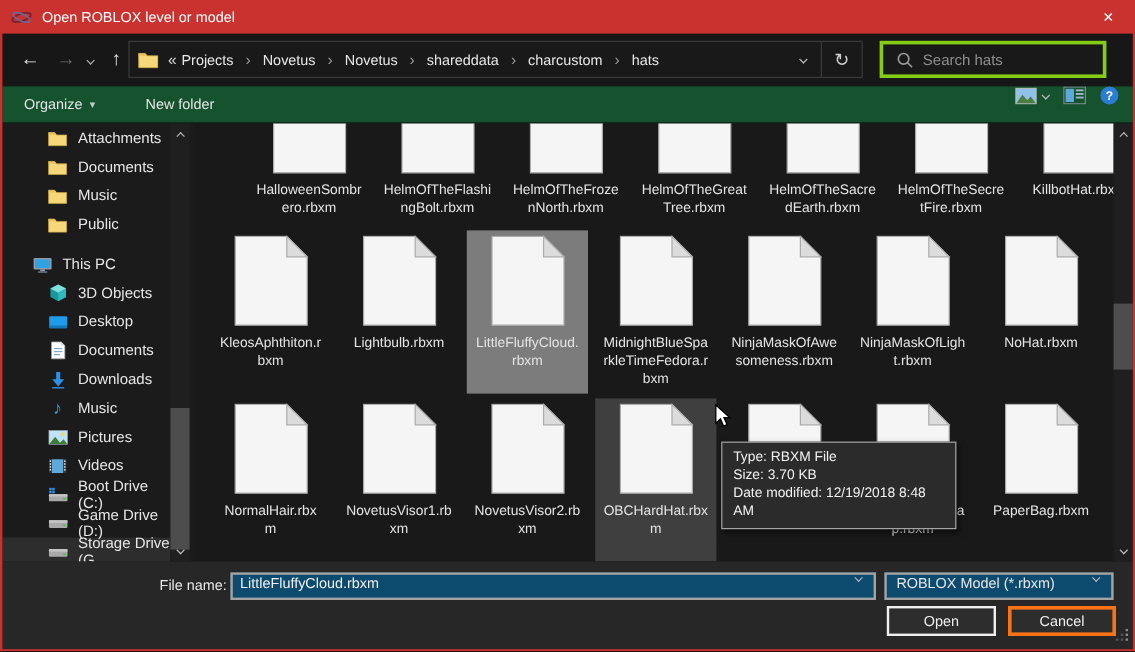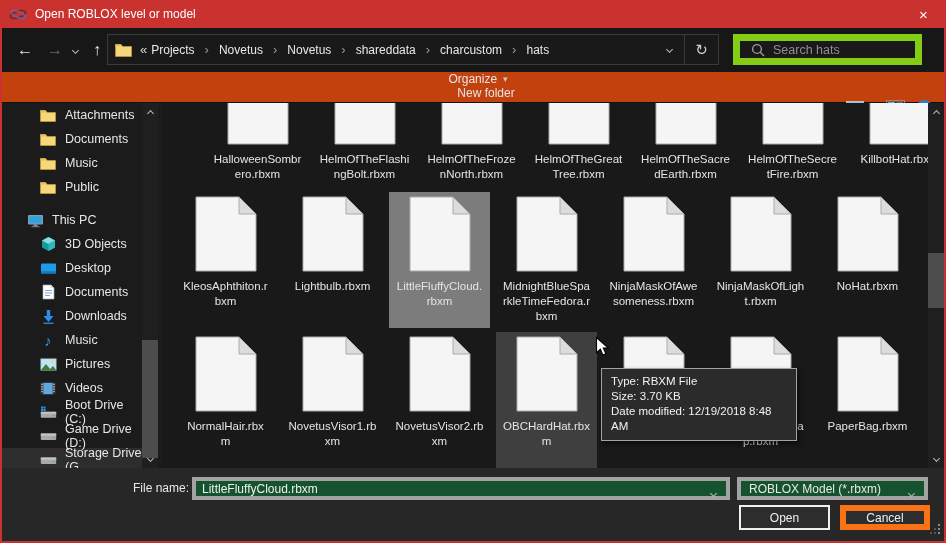--- a/index.html
+++ b/index.html
@@ -36,29 +36,29 @@
     border:1px solid #3A3A3A; display:flex; align-items:center; }
   .addressbar .crumbs { display:flex; align-items:center; overflow:hidden; flex:1; }
   .crumb { padding:0 2px; white-space:nowrap; color:#E8E8E8; }
   .crumb-sep { padding:0 8px; color:#9A9A9A; font-size:13px; }
   .crumb-overflow { margin:0 2px 0 8px; color:#D8D8D8; font-size:13px; }
   .addr-folder { margin-left:7px; display:flex; }
   .addr-chevron { width:30px; height:29px; display:flex; align-items:center; justify-content:center; }
   .addr-refresh { width:34px; height:29px; border-left:1px solid #3A3A3A; display:flex;
     align-items:center; justify-content:center; color:#CFCFCF; font-size:15px; }
   .searchbox { position:absolute; left:731px; top:6px; width:189px; height:31px; background:#191919;
-    border:7px solid #84cc16; display:flex; align-items:center; }
+    border:3px solid #84cc16; display:flex; align-items:center; }
   .searchbox svg { margin:0 8px 0 11px; flex:none; }
   .searchbox input { flex:1; min-width:0; background:transparent; border:none; outline:none;
     color:#CFCFCF; font-size:12.5px; font-family:inherit; }
   .searchbox input::placeholder { color:#8F8F8F; }
 
   
-  .toolbar { position:absolute; top:72px; left:2px; right:2px; height:31px; background:#c2410c;
-    border-bottom:1px solid #121212; display:flex; align-items:center;flex-direction:column; }
+  .toolbar { position:absolute; top:72px; left:2px; right:2px; height:31px; background:#14532d;
+    border-bottom:1px solid #121212; display:flex; align-items:flex-start; }
   .tb-btn { display:flex; align-items:center; gap:6px; padding:0 8px; height:100%; color:#E6E6E6; }
   #organize-btn { margin-left:10px; }
   #newfolder-btn { margin-left:26px; }
   .tb-right { margin-left:auto; margin-right:12px; display:flex; align-items:center; gap:12px; }
   .drop-arrow { font-size:9px; color:#C9C9C9; }
   .help-circle { width:15px; height:15px; border-radius:50%; background:var(--help,#2B7CD3); color:#FFF;
     font-size:10.5px; font-weight:bold; display:flex; align-items:center; justify-content:center; }
 
   
   .sidebar { position:absolute; left:2px; top:103px; width:140px; height:365px; overflow:hidden; }
@@ -93,32 +93,32 @@
 
   
   .tooltip { position:absolute; left:601px; top:368px; width:196px; background:#2B2B2B;
     border:1px solid #A3A3A3; padding:5px 9px 6px; font-size:11.5px; line-height:15px; color:#F2F2F2;
     box-shadow:2px 3px 5px rgba(0,0,0,.55); z-index:40; }
   .cursor { position:absolute; left:595px; top:336px; z-index:45; }
 
   
   .bottombar { position:absolute; left:2px; right:2px; bottom:2px; height:73px; background:#272727; }
   .fn-label { position:absolute; left:131px; top:13px; font-size:12px; color:#E8E8E8; }
-  .combo { position:absolute; height:23px; border:4px solid #a3a3a3; background:#14532d; display:flex;
-    align-items:flex-end; }
+  .combo { position:absolute; height:23px; border:2px solid #a3a3a3; background:#0c4a6e; display:flex;
+    align-items:flex-start; }
   #filename-combo { left:190px; top:9px; width:538px; }
   #filename-combo input { flex:1; min-width:0; background:transparent; border:none; outline:none;
     color:#F0F0F0; font-size:12px; font-family:inherit; padding-left:6px; }
   #filetype-combo { left:735px; top:9px; width:191px; }
   #filetype-combo .combo-value { flex:1; padding-left:8px; color:#E8E8E8; }
   .combo-chev { width:26px; display:flex; align-items:center; justify-content:center; }
   .dlg-btn { position:absolute; top:37px; height:25px; background:#2D2D2D; color:#EFEFEF; font-size:12px;
     display:flex; align-items:center; justify-content:center; }
   #open-btn { left:737px; width:91px; border:2px solid #EFEFEF; }
-  #cancel-btn { left:838px; width:90px; border:6px solid #f97316; }
+  #cancel-btn { left:838px; width:90px; border:3px solid #f97316; }
   .grip { position:absolute; right:3px; bottom:3px; }
 </style>
 </head>
 <body>
 
 <div id="window" style="--red: #C9322E; --sel: #7C7C7C; --help: #2B7CD3;">
   <div class="edge" id="edge-l"></div>
   <div class="edge" id="edge-r"></div>
   <div class="edge" id="edge-b"></div>
 

